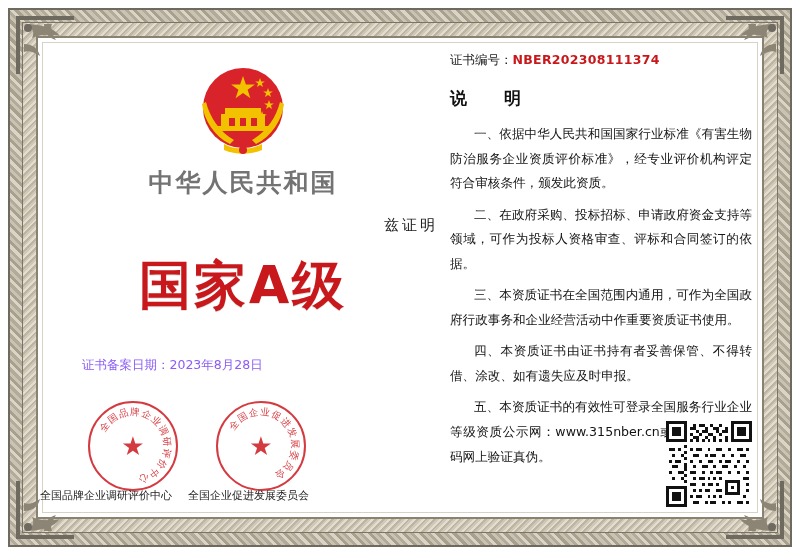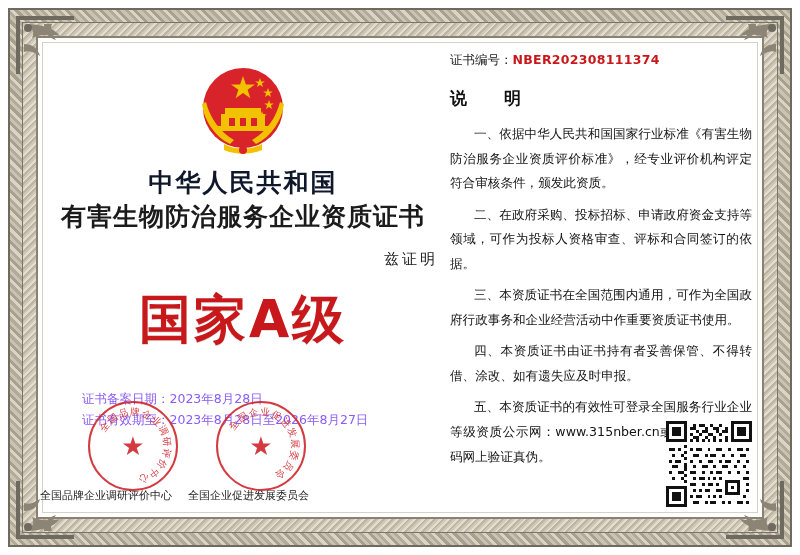--- a/index.html
+++ b/index.html
@@ -100,21 +100,21 @@
   .emblem {
     width: 118px;
     height: 106px;
     margin: 4px auto 2px auto;
     position: relative;
   }
 
   
   .title-main {
     text-align: center;
-    color: #0f172a;
+    color: #737373;
     font-weight: bold;
     font-size: 25px;
     letter-spacing: 2px;
     line-height: 1.35;
     margin-top: 2px;
     font-family: "DejaVu Sans", "Liberation Sans", sans-serif;
   }
   .title-sub {
     text-align: center;
     color: #1b1b1b;
@@ -318,33 +318,29 @@
           <polygon fill="#f2c200" points="78,53 79.2,56.4 82.8,56.4 79.9,58.5 81,62 78,59.9 75,62 76.1,58.5 73.2,56.4 76.8,56.4"></polygon>
 
           <path d="M22 44 C26 60 36 74 50 82 L46 86 C30 78 20 62 18 46 Z" fill="#f2c200"></path>
           <path d="M96 44 C92 60 82 74 68 82 L72 86 C88 78 98 62 100 46 Z" fill="#f2c200"></path>
           <path d="M40 86 C50 92 68 92 78 86 L78 92 C66 97 52 97 40 92 Z" fill="#f2c200"></path>
           <circle cx="59" cy="92" r="4" fill="#d9232a"></circle>
         </svg>
       </div>
 
       <div class="title-main">中华人民共和国</div>
-      <div class="title-sub">有害生物防治服务企业资质证书</div>
 
       <div class="hereby">兹证明</div>
 
 
       <div class="grade">国家A级</div>
 
       <div class="dates">
         <div class="row">
           <span>证书备案日期：</span><span>2023年8月28日</span>
-        </div>
-        <div class="row">
-          <span>证书有效期至：</span><span>2023年8月28日至2026年8月27日</span>
         </div>
       </div>
 
       <div class="seals">
 
         <div class="seal seal1">
           <svg class="seal-ring-text" viewBox="0 0 86 86" width="86" height="86">
             <defs>
               <path id="ringpath1" d="M43,43 m-31,0 a31,31 0 1,1 62,0 a31,31 0 1,1 -62,0"></path>
             </defs>

